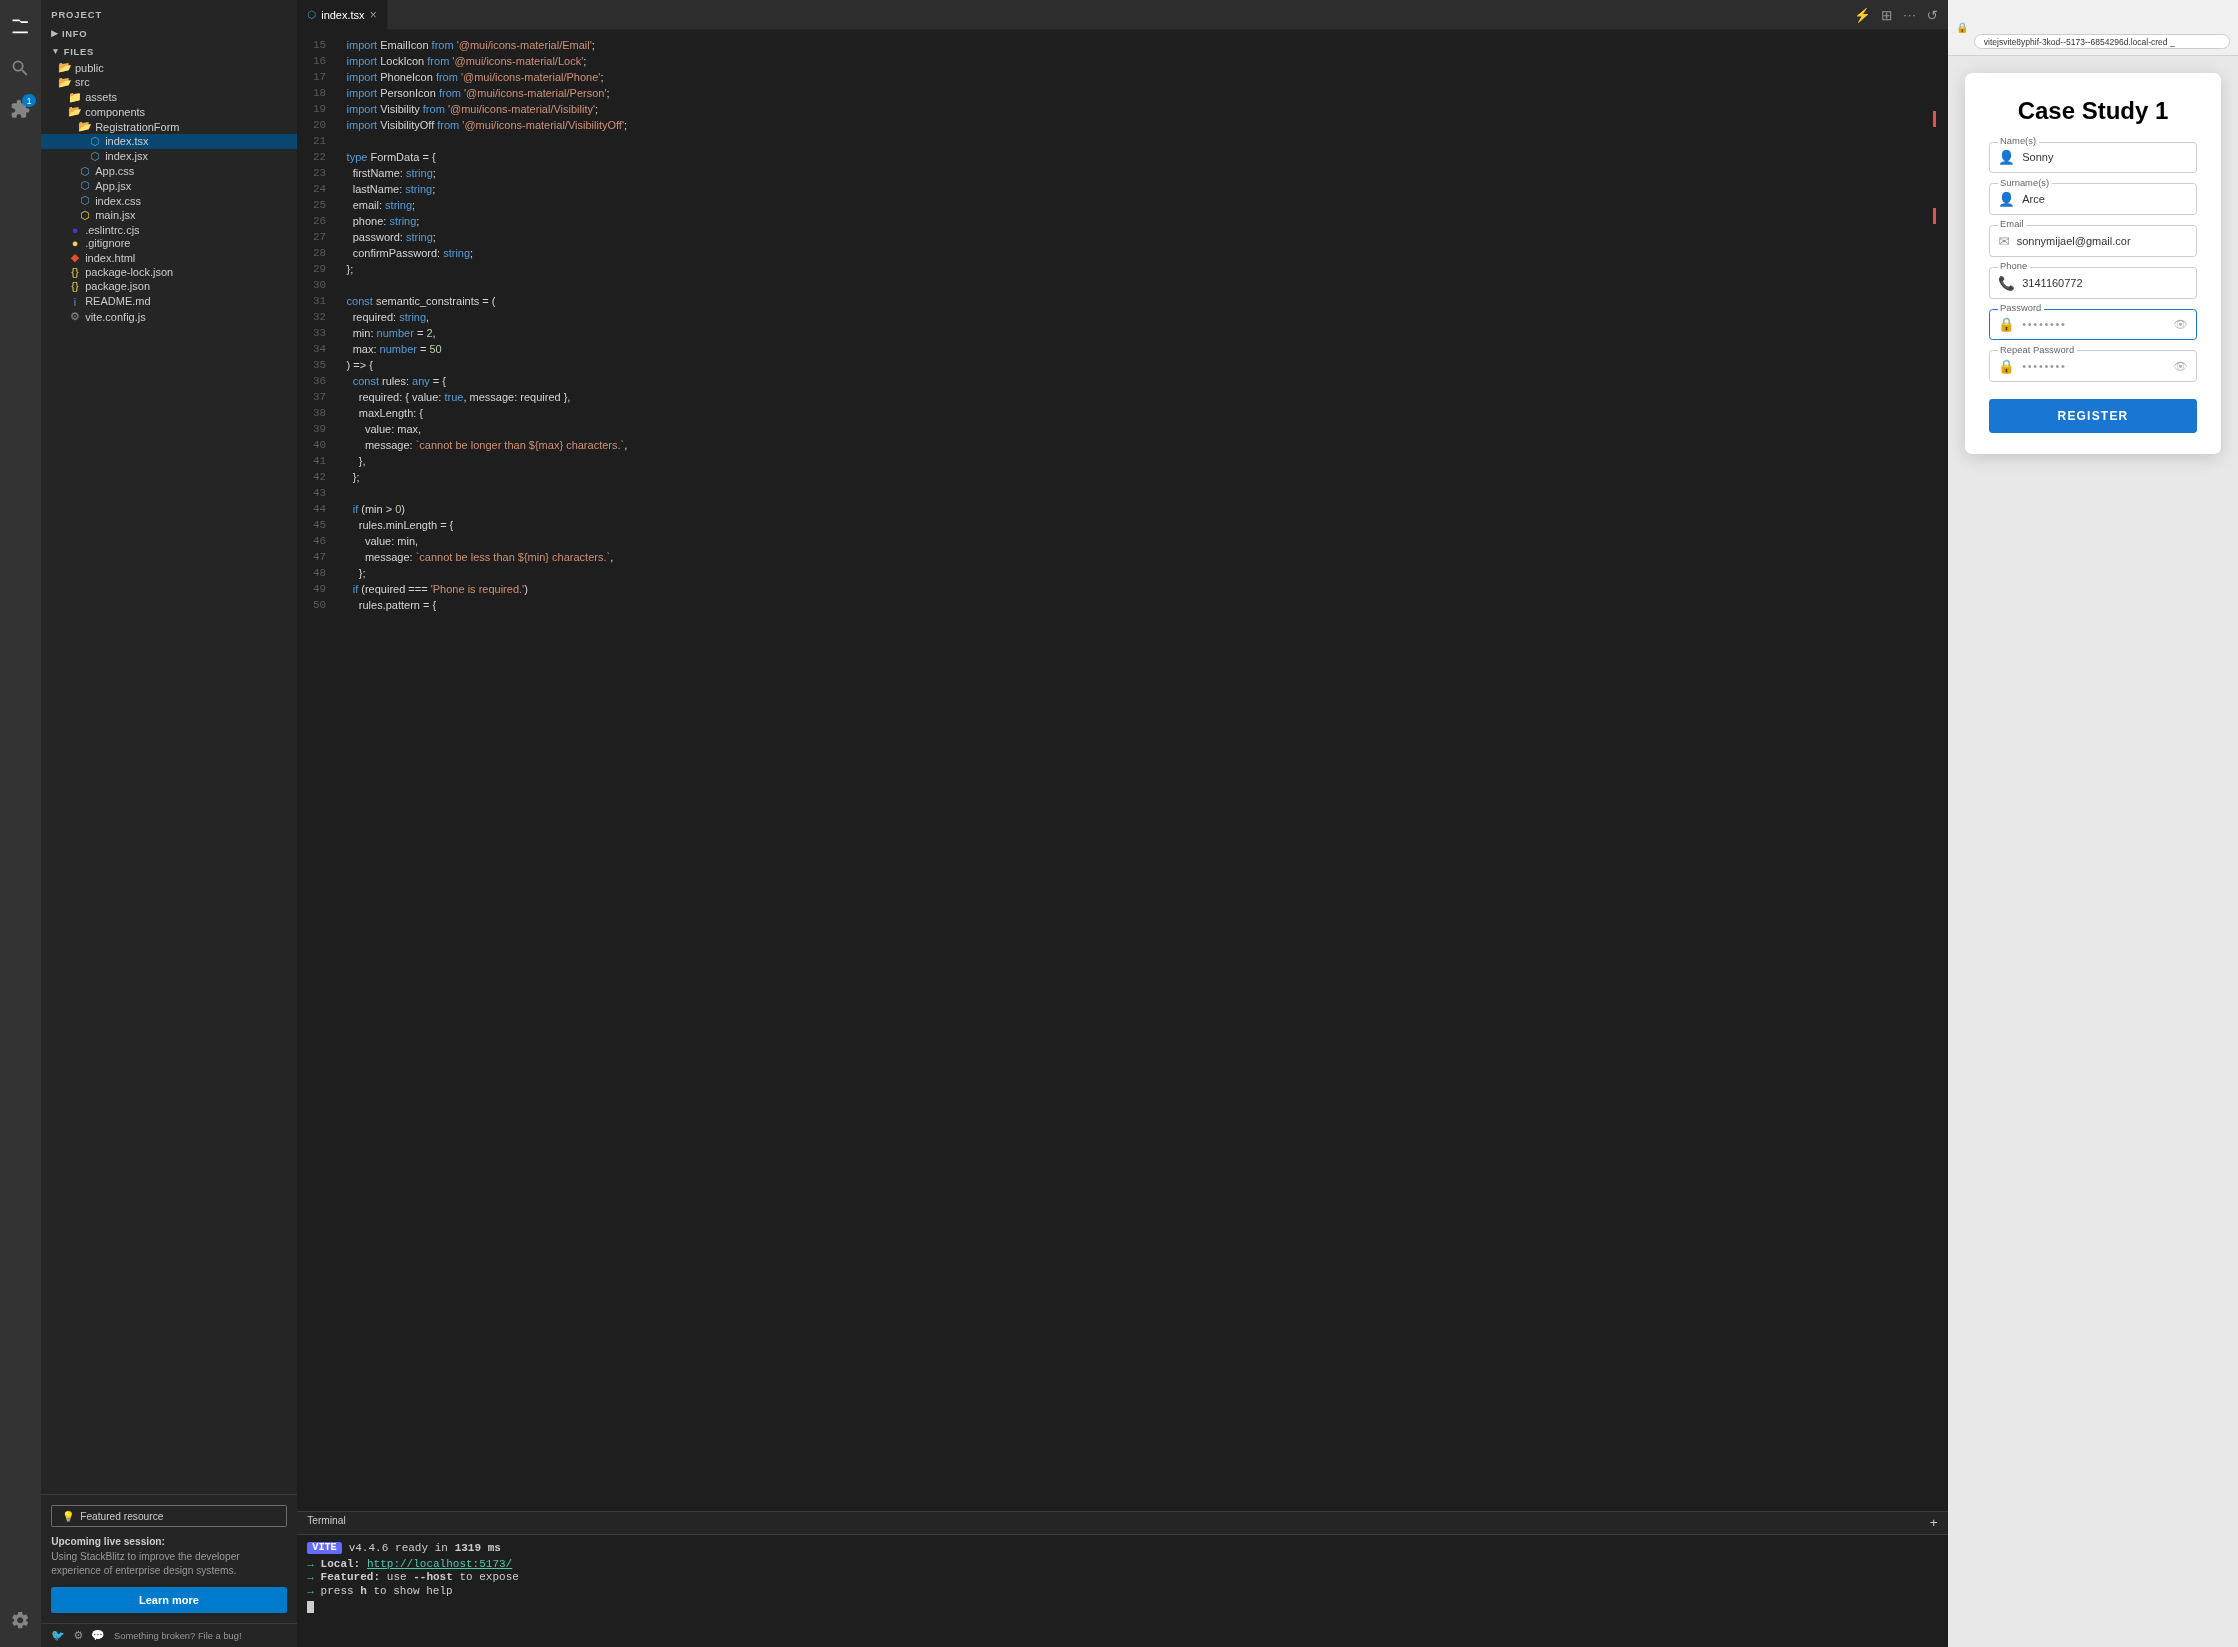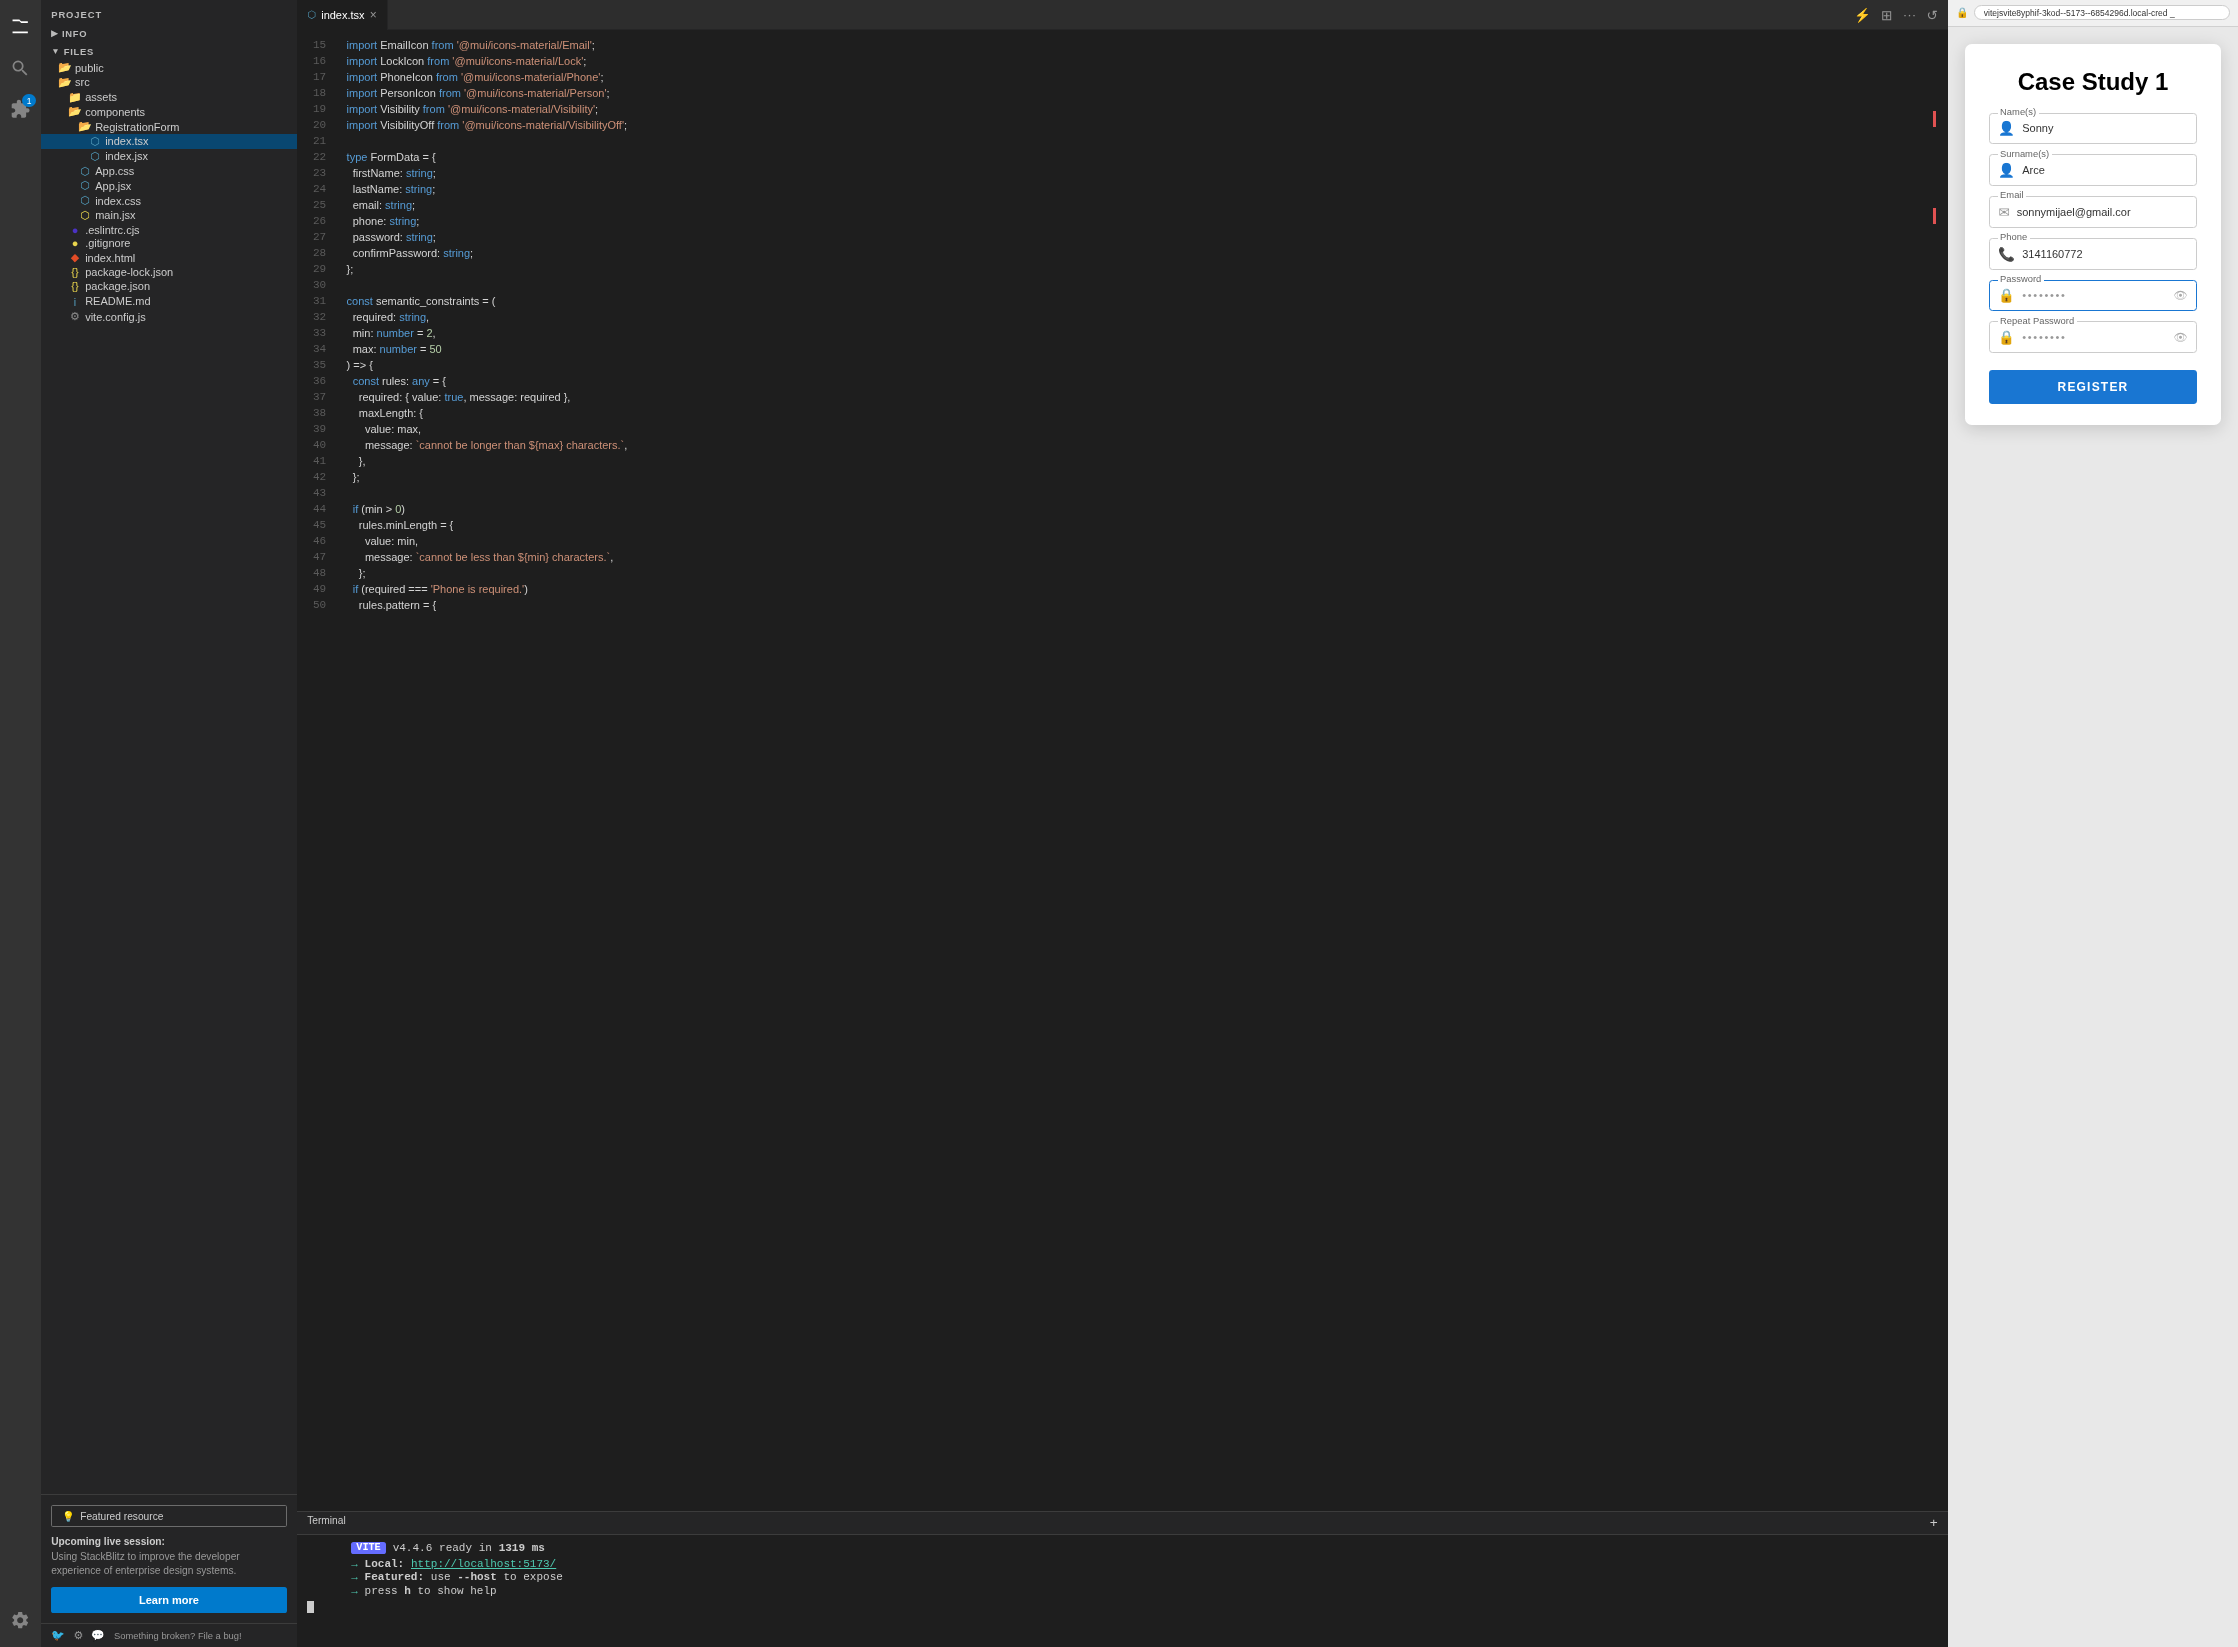--- a/index.html
+++ b/index.html
@@ -293,21 +293,21 @@
       color: #cccccc;
     }
     .terminal-body {
       flex: 1;
       padding: 6.8px 10.2px;
       font-family: 'Courier New', Consolas, monospace;
       font-size: 11px;
       color: #cccccc;
       overflow-y: auto;
     }
-    .vite-line { display: flex; align-items: center; gap: 6.8px; margin-bottom: 1.7px; margin-left: 44px; }
+    .vite-line { display: flex; align-items: center; gap: 6.8px; margin-bottom: 1.7px; }
     .vite-badge {
       background: #646cff;
       color: white;
       padding: 0.9px 5.1px;
       border-radius: 2.6px;
       font-weight: 700;
       font-size: 10.2px;
     }
     .arrow-green { color: #4ec9b0; }
     .bold-text { font-weight: 700; }
@@ -345,20 +345,21 @@
       border-radius: 10.2px;
       padding: 1.7px 8.5px;
       font-size: 9.4px;
       color: #333;
       white-space: nowrap;
       overflow: hidden;
       text-overflow: ellipsis;
       display: flex;
       align-items: center;
       gap: 3.4px;
+      margin-top: 29px;
     }
     .preview-content {
       flex: 1;
       background: #e8e8e8;
       display: flex;
       align-items: flex-start;
       justify-content: center;
       padding: 17px 10.2px;
     }
 

